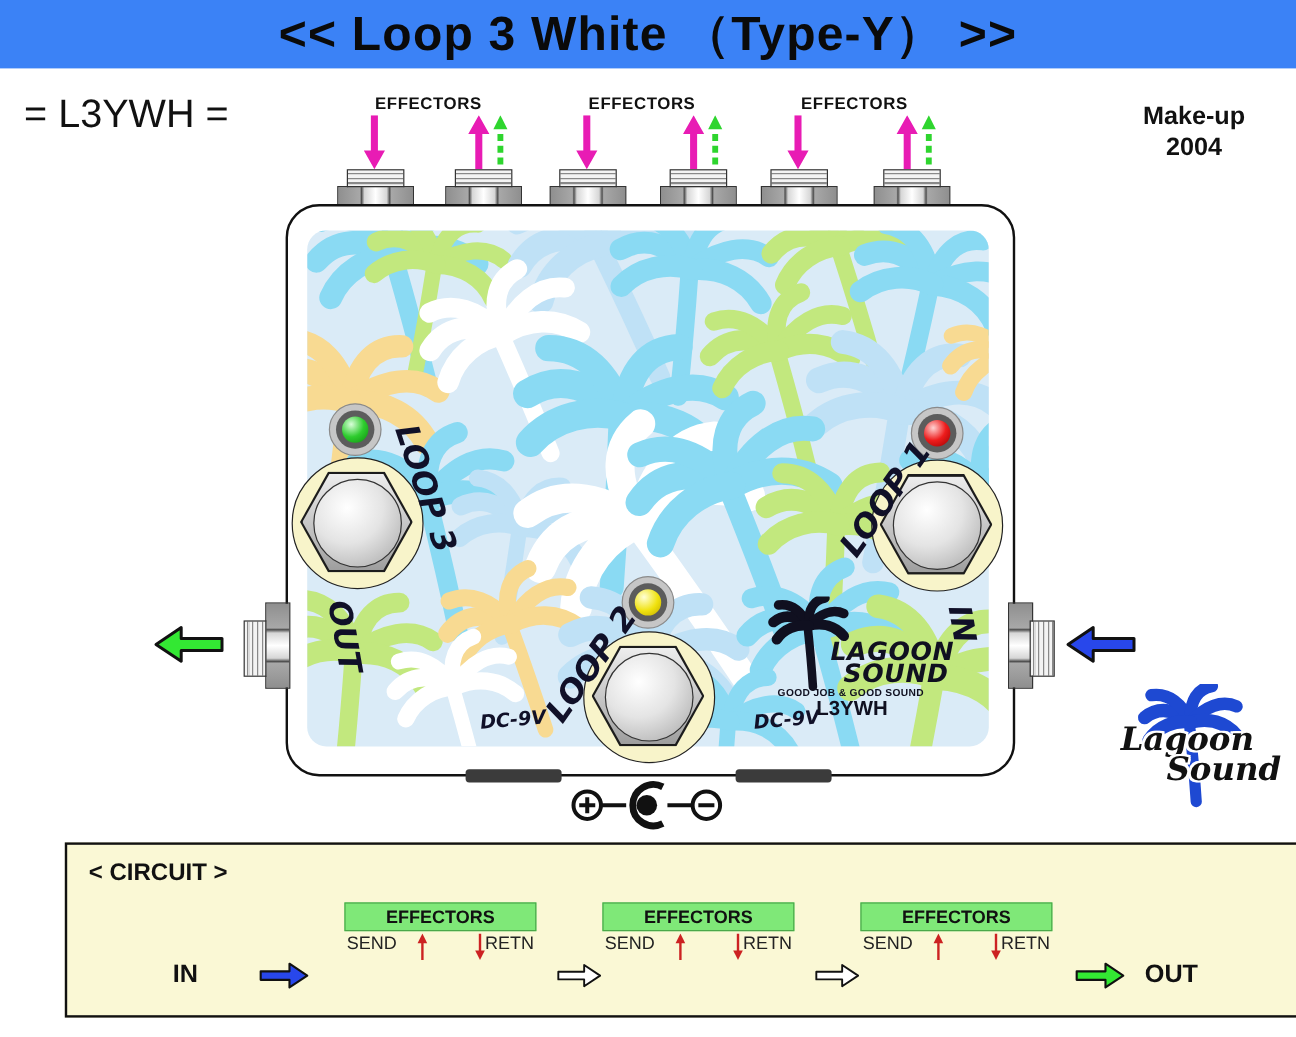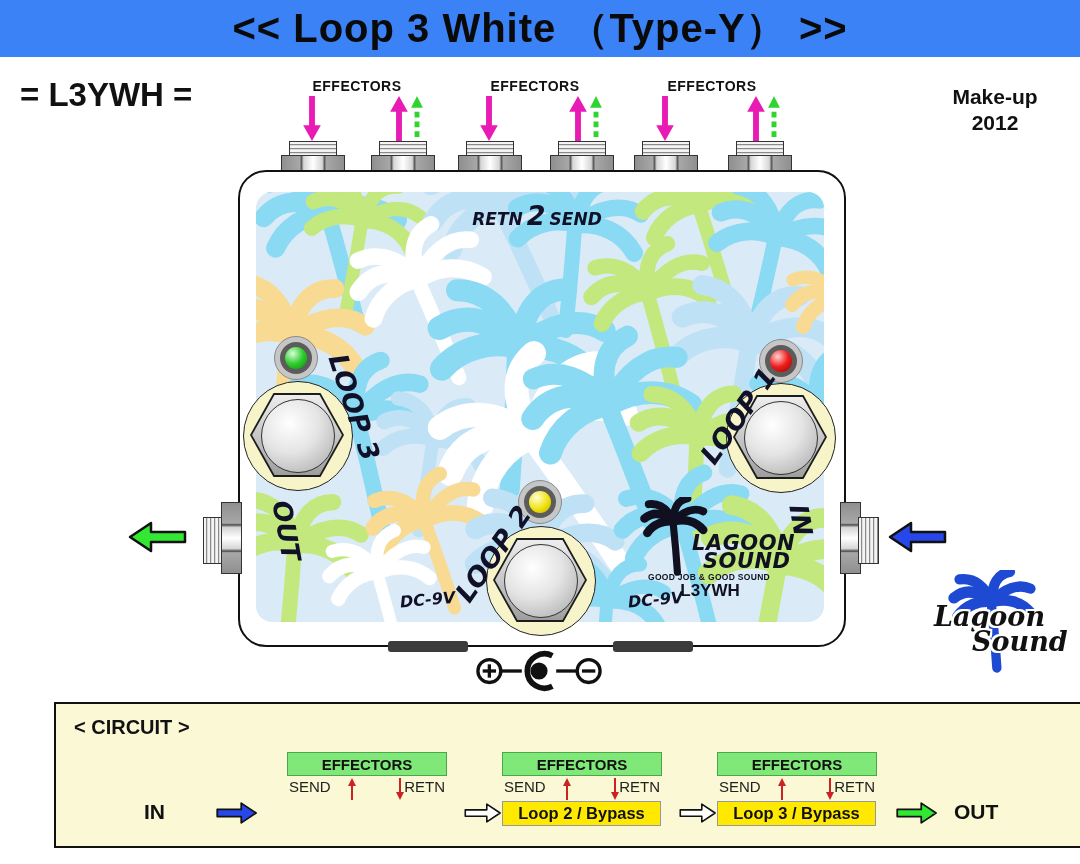--- a/index.html
+++ b/index.html
@@ -5,21 +5,21 @@
   html,body{margin:0;padding:0;background:#fff;}
   #stage{position:relative;width:1080px;height:864px;background:#fff;overflow:hidden;
          font-family:"Liberation Sans",sans-serif;color:#111;}
   .abs{position:absolute;}
   .comic{font-family:"DejaVu Sans",sans-serif;font-style:italic;font-weight:bold;color:#101028;}
 
   
   .banner{left:0;top:0;width:1080px;height:57px;background:#3b82f6;display:flex;align-items:center;justify-content:center;}
   .banner-title{font-size:40px;font-weight:bold;letter-spacing:1px;color:#0a0a0a;}
 
-  .model-label{left:20px;top:76px;font-size:33px;font-weight:bold;}
+  .model-label{left:20px;top:76px;font-size:33px;font-weight:normal;}
   .makeup{left:930px;top:84px;width:130px;text-align:center;font-size:21px;font-weight:bold;line-height:26px;}
 
   .eff-label{top:78px;width:110px;text-align:center;font-size:14px;font-weight:bold;letter-spacing:.5px;}
 
   
   .jack-sleeve{top:141px;width:46px;height:15px;border:1px solid #333;
      background:repeating-linear-gradient(180deg,#f4f4f4 0 2px,#8a8a8a 2px 3px,#dcdcdc 3px 4px);}
   .jack-nut{top:155px;width:62px;height:17px;border:1px solid #333;
      background:linear-gradient(90deg,#8f8f8f 0%,#a8a8a8 29%,#4f4f4f 31%,#d6d6d6 35%,#ffffff 50%,#d6d6d6 65%,#4f4f4f 69%,#a8a8a8 71%,#8f8f8f 100%);}
 
@@ -116,21 +116,21 @@
 
 <div id="stage">
 
   <div class="abs banner">
     <span class="banner-title">&lt;&lt; Loop 3 White （Type-Y） &gt;&gt;</span>
   </div>
 
   <div class="abs model-label">= L3YWH =</div>
   <div class="abs makeup">
     <div>Make-up</div>
-    <div>2012</div>
+    <div>2004</div>
   </div>
 
   <div class="abs eff-label" style="left:302px;">EFFECTORS</div>
   <div class="abs eff-label" style="left:480px;">EFFECTORS</div>
   <div class="abs eff-label" style="left:657px;">EFFECTORS</div>
 
   <svg class="abs" style="left:302px;top:96px;color:#E81CB4;transform:scaleY(-1);" width="20" height="45" viewBox="0 0 20 46">
       <use href="#arrowUpSolid" fill="currentColor"></use>
     </svg>
   <svg class="abs" style="left:479px;top:96px;color:#E81CB4;transform:scaleY(-1);" width="20" height="45" viewBox="0 0 20 46">
@@ -196,23 +196,20 @@
       <use href="#palmshape" stroke="#C2E87E" transform="translate(-20,290) rotate(10) scale(1.5)"></use>
       <use href="#palmshape" stroke="#F8DA92" transform="translate(100,300) rotate(-14) scale(1.3)"></use>
       <use href="#palmshape" stroke="#BFE1F6" transform="translate(220,285) rotate(12) scale(1.7)"></use>
       <use href="#palmshape" stroke="#8ADAF3" transform="translate(350,295) rotate(-10) scale(1.5)"></use>
       <use href="#palmshape" stroke="#C2E87E" transform="translate(460,290) rotate(16) scale(1.8)"></use>
       <use href="#palmshape" stroke="#FFFFFF" transform="translate(60,350) rotate(-10) scale(1.2)"></use>
       <use href="#palmshape" stroke="#8ADAF3" transform="translate(300,355) rotate(10) scale(1.3)"></use>
     </svg>
   </div>
 
-  <div class="abs comic retn-row" style="left:457px;">
-    <span class="sm">RETN</span><span class="num">2</span><span class="sm">SEND</span>
-  </div>
 
   <div class="abs led led-green" style="left:274px;top:336px;">
       <div class="led-mid">
         <div class="led-core" style="left:5px;top:5px;"></div>
       </div>
     </div>
   <div class="abs led led-yellow" style="left:518px;top:480px;">
       <div class="led-mid">
         <div class="led-core" style="left:5px;top:5px;"></div>
       </div>
@@ -321,37 +318,35 @@
     <div class="abs block" style="left:446px;">
       <div class="eff-box">EFFECTORS</div>
       <span class="sr-label" style="left:2px;">SEND</span>
       <svg class="abs" style="left:60px;top:66px;" width="10" height="22" viewBox="0 0 10 22">
           <use href="#miniRedUp"></use>
         </svg>
       <svg class="abs" style="left:108px;top:66px;" width="10" height="22" viewBox="0 0 10 22">
           <use href="#miniRedDown"></use>
         </svg>
       <span class="sr-label" style="right:2px;">RETN</span>
-      <div class="loop-box">Loop 2 / Bypass</div>
     </div>
     <svg class="abs" style="left:623px;top:95px;color:#ffffff;" width="38" height="28" viewBox="0 0 60 34">
         <use href="#blockArrowRight" fill="currentColor"></use>
       </svg>
 
     <div class="abs block" style="left:661px;">
       <div class="eff-box">EFFECTORS</div>
       <span class="sr-label" style="left:2px;">SEND</span>
       <svg class="abs" style="left:60px;top:66px;" width="10" height="22" viewBox="0 0 10 22">
           <use href="#miniRedUp"></use>
         </svg>
       <svg class="abs" style="left:108px;top:66px;" width="10" height="22" viewBox="0 0 10 22">
           <use href="#miniRedDown"></use>
         </svg>
       <span class="sr-label" style="right:2px;">RETN</span>
-      <div class="loop-box">Loop 3 / Bypass</div>
     </div>
 
     <svg class="abs" style="left:838px;top:97px;color:#33E833;" width="46" height="24" viewBox="0 0 60 34">
         <use href="#blockArrowRight" fill="currentColor"></use>
       </svg>
     <div class="abs io-circ" style="left:898px;top:96px;">OUT</div>
   </div>
 
 </div>
 

